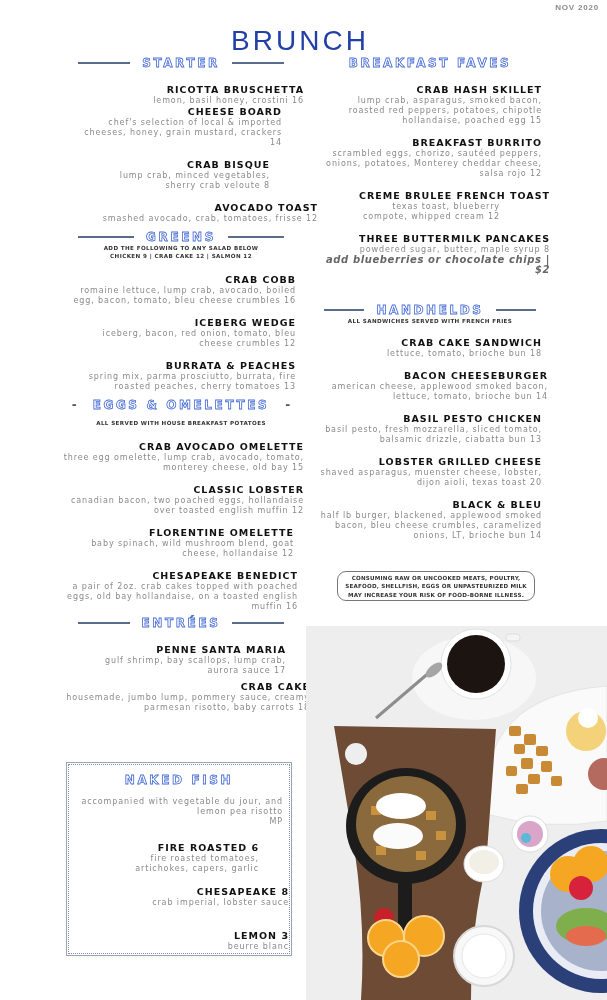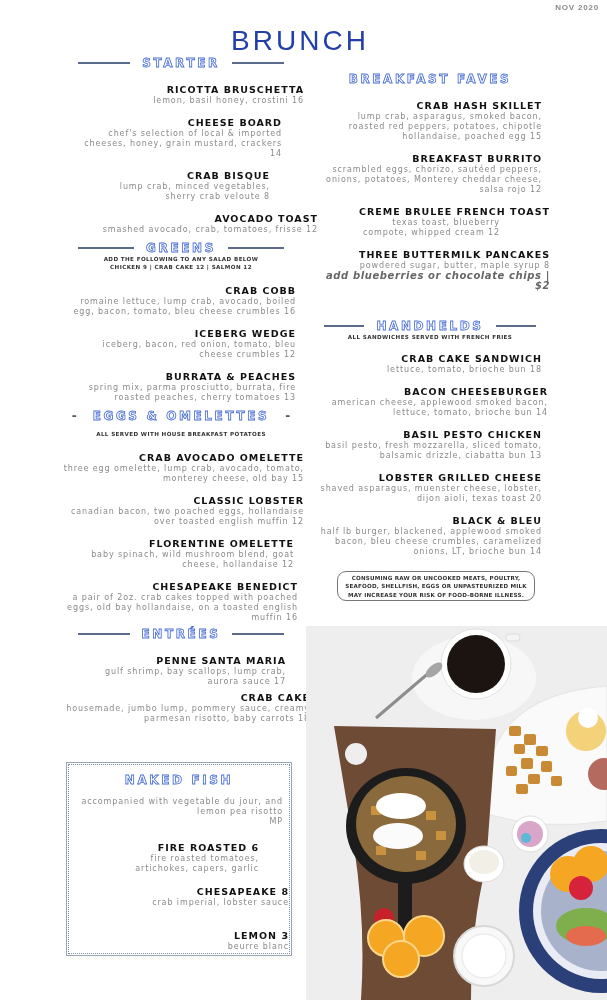--- a/index.html
+++ b/index.html
@@ -4,21 +4,21 @@
 <style>
   * { box-sizing: border-box; margin: 0; padding: 0; }
   html, body { width: 607px; height: 1000px; background: #ffffff; overflow: hidden; }
   body { position: relative; font-family: "DejaVu Sans", "Liberation Sans", sans-serif; color: #1a1a1a; }
 
   .date { position: absolute; top: 3px; right: 8px; font-size: 8px; font-weight: bold; color: #8a8a8a; letter-spacing: 0.8px; font-family: "Liberation Sans", sans-serif; }
   .title { position: absolute; top: 25px; left: 0; width: 600px; text-align: center; font-family: "Liberation Sans", sans-serif; font-size: 28px; color: #2340a8; letter-spacing: 3px; font-weight: normal; }
 
   .col { position: absolute; }
   .col-left { left: 58px; width: 246px; top: 56px; }
-  .col-right { left: 318px; width: 224px; top: 72px; }
+  .col-right { left: 318px; width: 224px; top: 56px; }
 
   .sec { display: flex; align-items: center; justify-content: center; gap: 12px; }
   .sec .line { flex: 0 0 auto; height: 2px; background: #5b6b8c; }
   .sec .label {
     font-family: "DejaVu Sans", sans-serif; font-weight: bold; font-size: 12px; letter-spacing: 2.6px;
     color: #ffffff; -webkit-text-stroke: 0.8px #4a6fd6; text-shadow: 0 0 0 #4a6fd6;
     text-transform: uppercase; white-space: nowrap;
   }
   .sec .dash { font-size: 12px; color: #555; font-weight: bold; }
   .sec-note { text-align: center; font-size: 5.6px; font-weight: bold; letter-spacing: 0.4px; color: #333; line-height: 8px; margin-top: 2px; }
@@ -47,21 +47,21 @@
   <div class="sec">
     <span class="line" style="width:52px"></span>
     <span class="label">STARTER</span>
     <span class="line" style="width:52px"></span>
   </div>
 
   <div class="item" style="margin-top:14px">
     <div class="name">RICOTTA BRUSCHETTA</div>
     <div class="desc">lemon, basil honey, crostini  16</div>
   </div>
-  <div class="item" style="margin-top:11px; padding:0 22px">
+  <div class="item" style="margin-top:0; padding:0 22px">
     <div class="name">CHEESE BOARD</div>
     <div class="desc">chef's selection of local &amp; imported cheeses,  honey, grain mustard, crackers  14</div>
   </div>
   <div class="item" style="margin-top:11px; padding:0 34px">
     <div class="name">CRAB BISQUE</div>
     <div class="desc">lump crab, minced vegetables, sherry crab veloute  8</div>
   </div>
   <div class="item" style="margin-top:11px; margin-left:-10px; margin-right:-14px">
     <div class="name">AVOCADO TOAST</div>
     <div class="desc">smashed avocado, crab, tomatoes, frisse  12</div>

